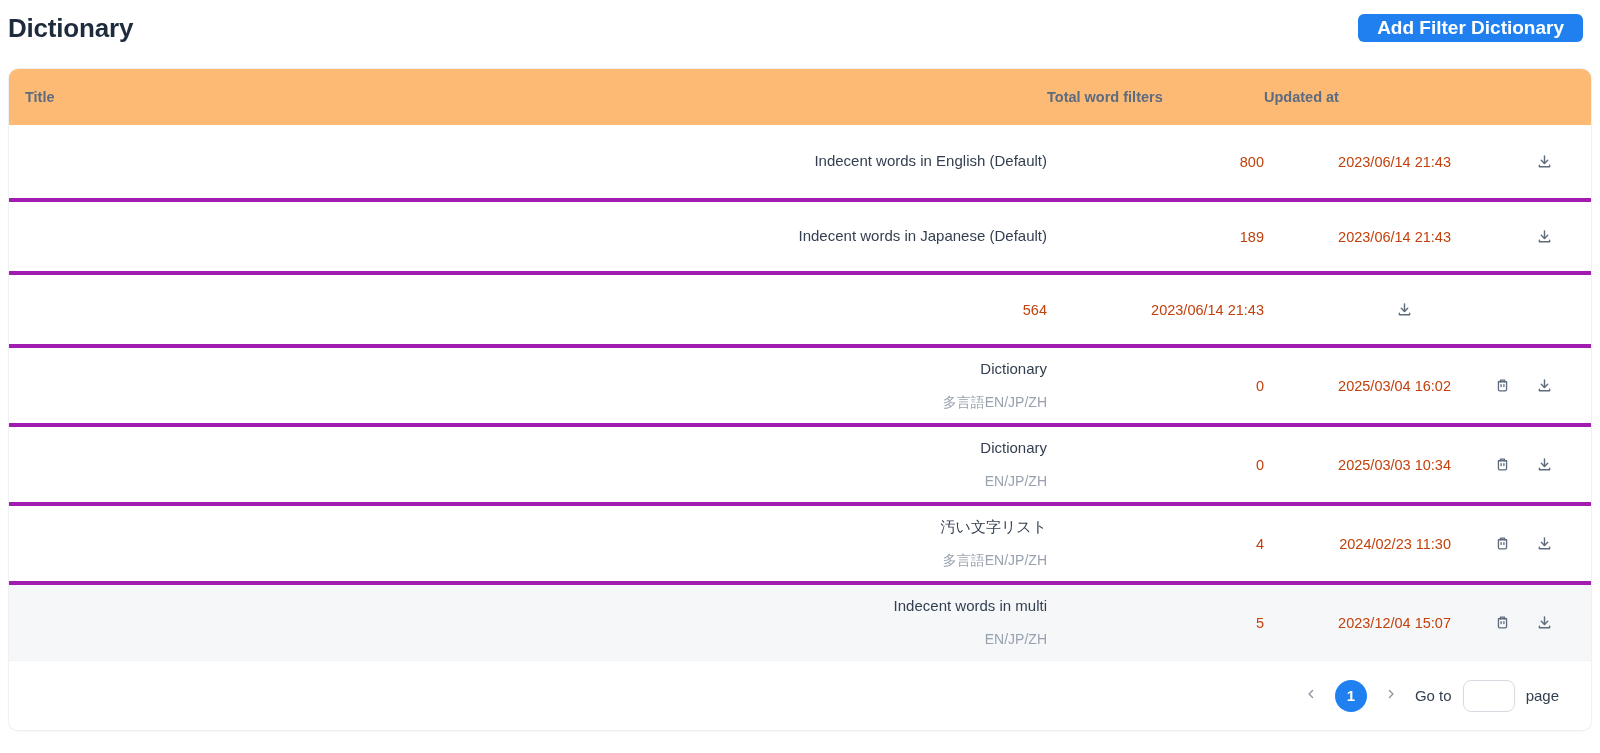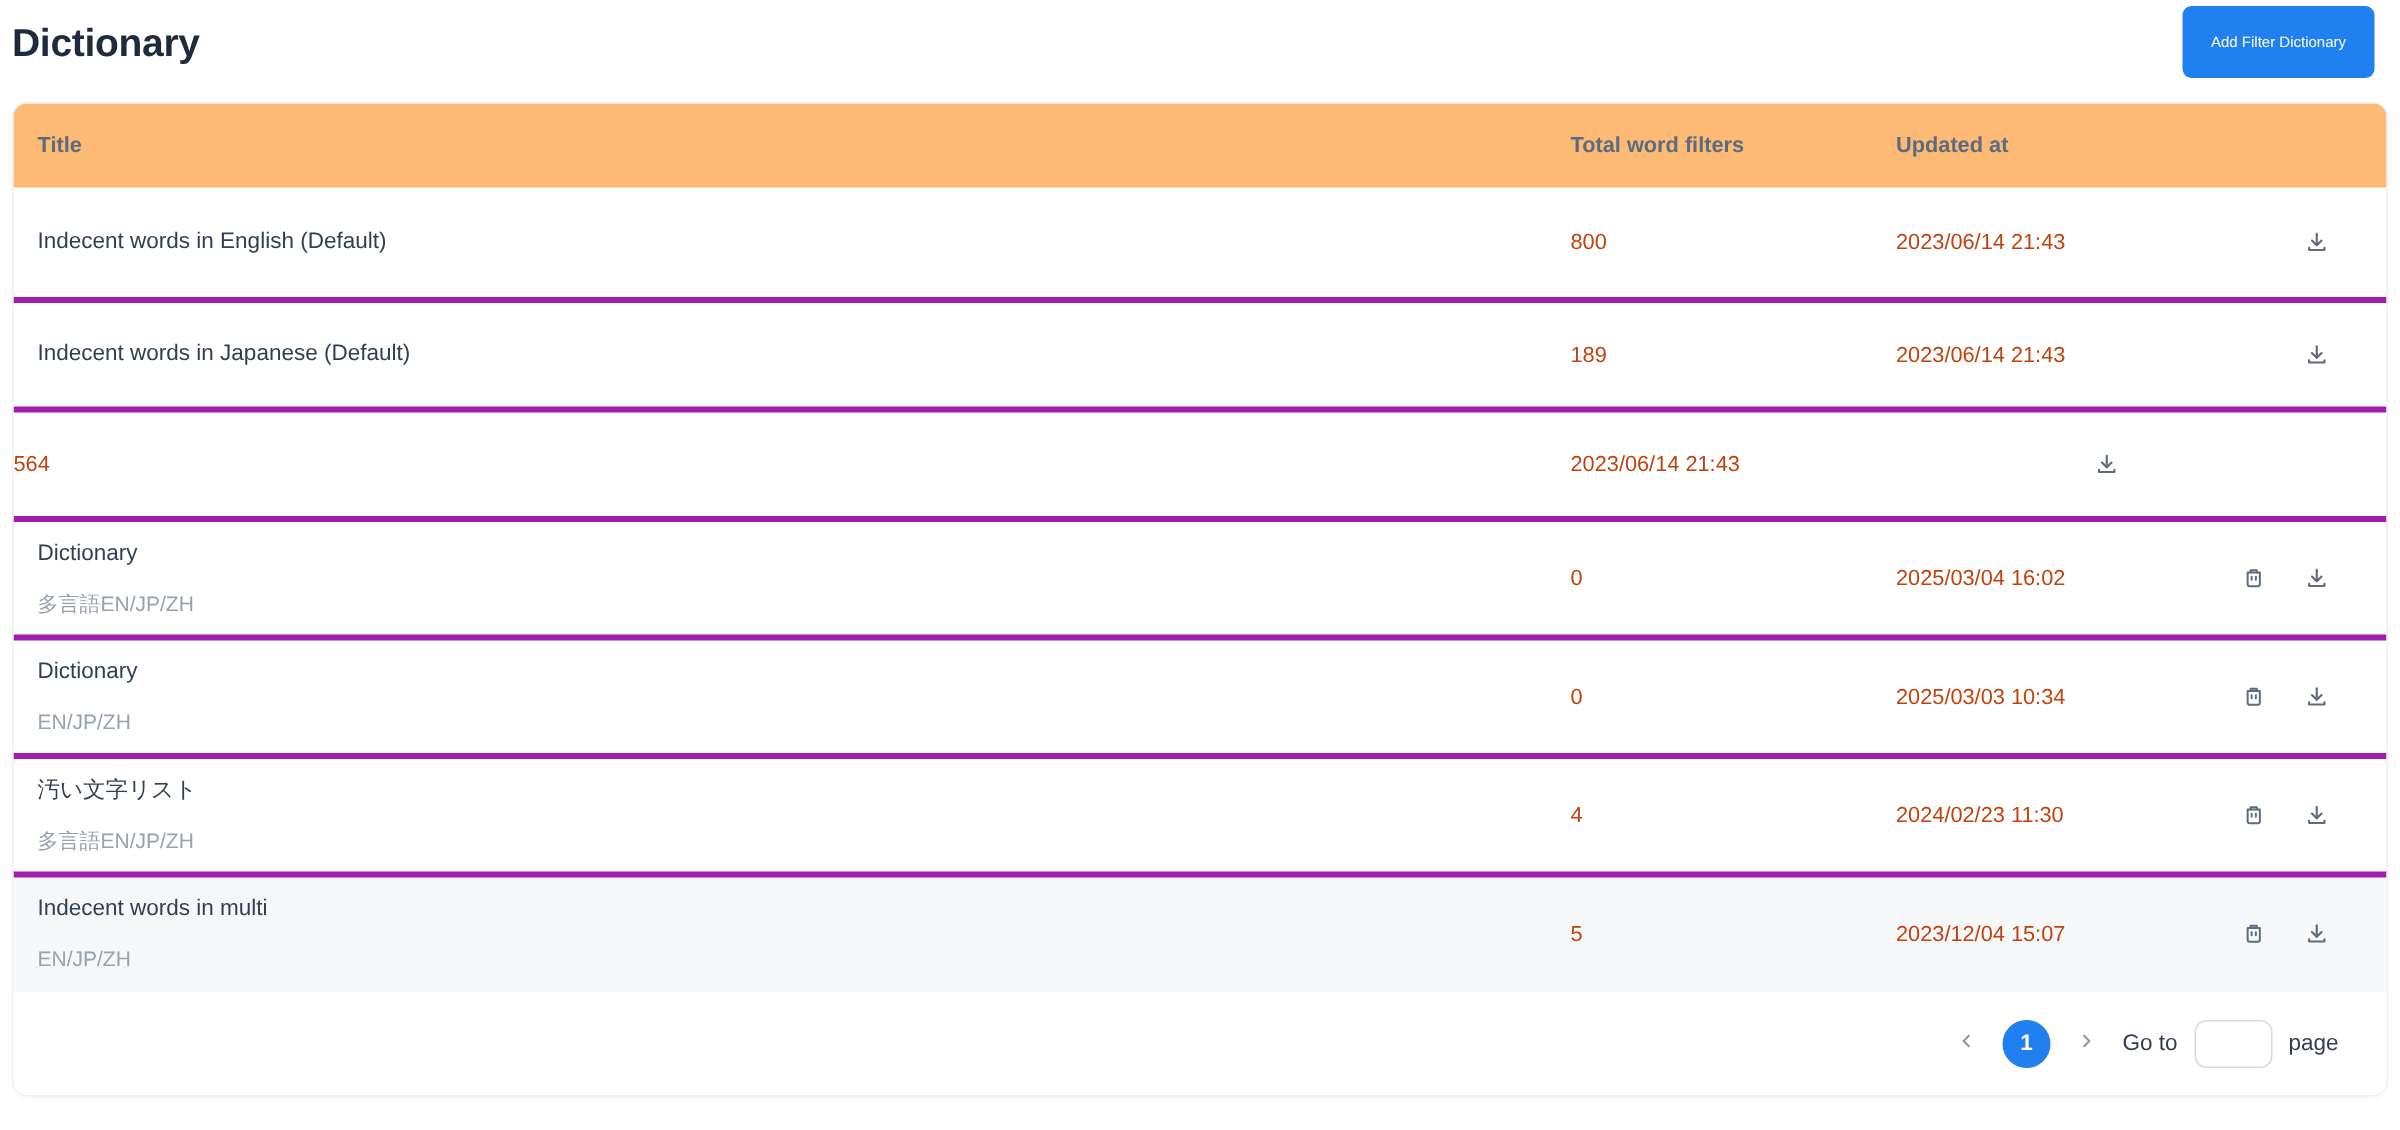--- a/index.html
+++ b/index.html
@@ -3,32 +3,32 @@
 <meta charset="utf-8">
 <style>
   * { margin:0; padding:0; box-sizing:border-box; }
   html,body { width:1600px; height:753px; background:#ffffff;
     font-family:"Liberation Sans","DejaVu Sans",sans-serif; color:#333f50; }
 
   .page-header { display:flex; align-items:center; justify-content:space-between;
     padding:10px 17px 0 8px; height:46px; }
   .page-title { font-size:26px; font-weight:700; color:#1d2b3d; letter-spacing:-0.2px; }
   .btn-primary { background:#2080f0; color:#ffffff; border:none; border-radius:6px;
-    height:48px; padding:0 19px; font-size:10px; font-weight:400; cursor:pointer;
+    height:28px; padding:0 19px; font-size:19px; font-weight:700; cursor:pointer;
     font-family:inherit; }
 
   .card { margin:22px 8px 0; border:1px solid #eef0f3; border-radius:10px;
     overflow:hidden; box-shadow:0 1px 2px rgba(15,30,60,0.04); background:#fff; }
 
   .grid-cols { display:grid; grid-template-columns:1fr 217px 187px 140px; align-items:center; }
 
   .thead { height:56px; background:#fdba74; color:#5c6c80; font-size:14.5px; font-weight:700; }
   .th-title { padding-left:16px; }
 
-  .tr { height:73px; }
+  .tr { height:73px;text-align:right; }
   .tr.has-sub { height:79px; }
   .tr + .tr { border-top:4px solid #a21caf; }
   .tr.highlighted { background:#f6f7f9; }
   .td-title { padding-left:16px; font-size:15px; color:#333f50; line-height:1.35; }
   .row-subtitle { font-size:14px; color:#98a2ae; margin-top:13px; }
   .td-total, .td-updated { font-size:14.5px; color:#c2410c; }
   .td-actions { display:flex; justify-content:flex-end; align-items:center;
     gap:24px; padding-right:38px; }
   .icon-btn { background:none; border:none; padding:0; cursor:pointer;
     color:#5d6b7c; width:18px; height:18px; display:flex; align-items:center; justify-content:center; }

